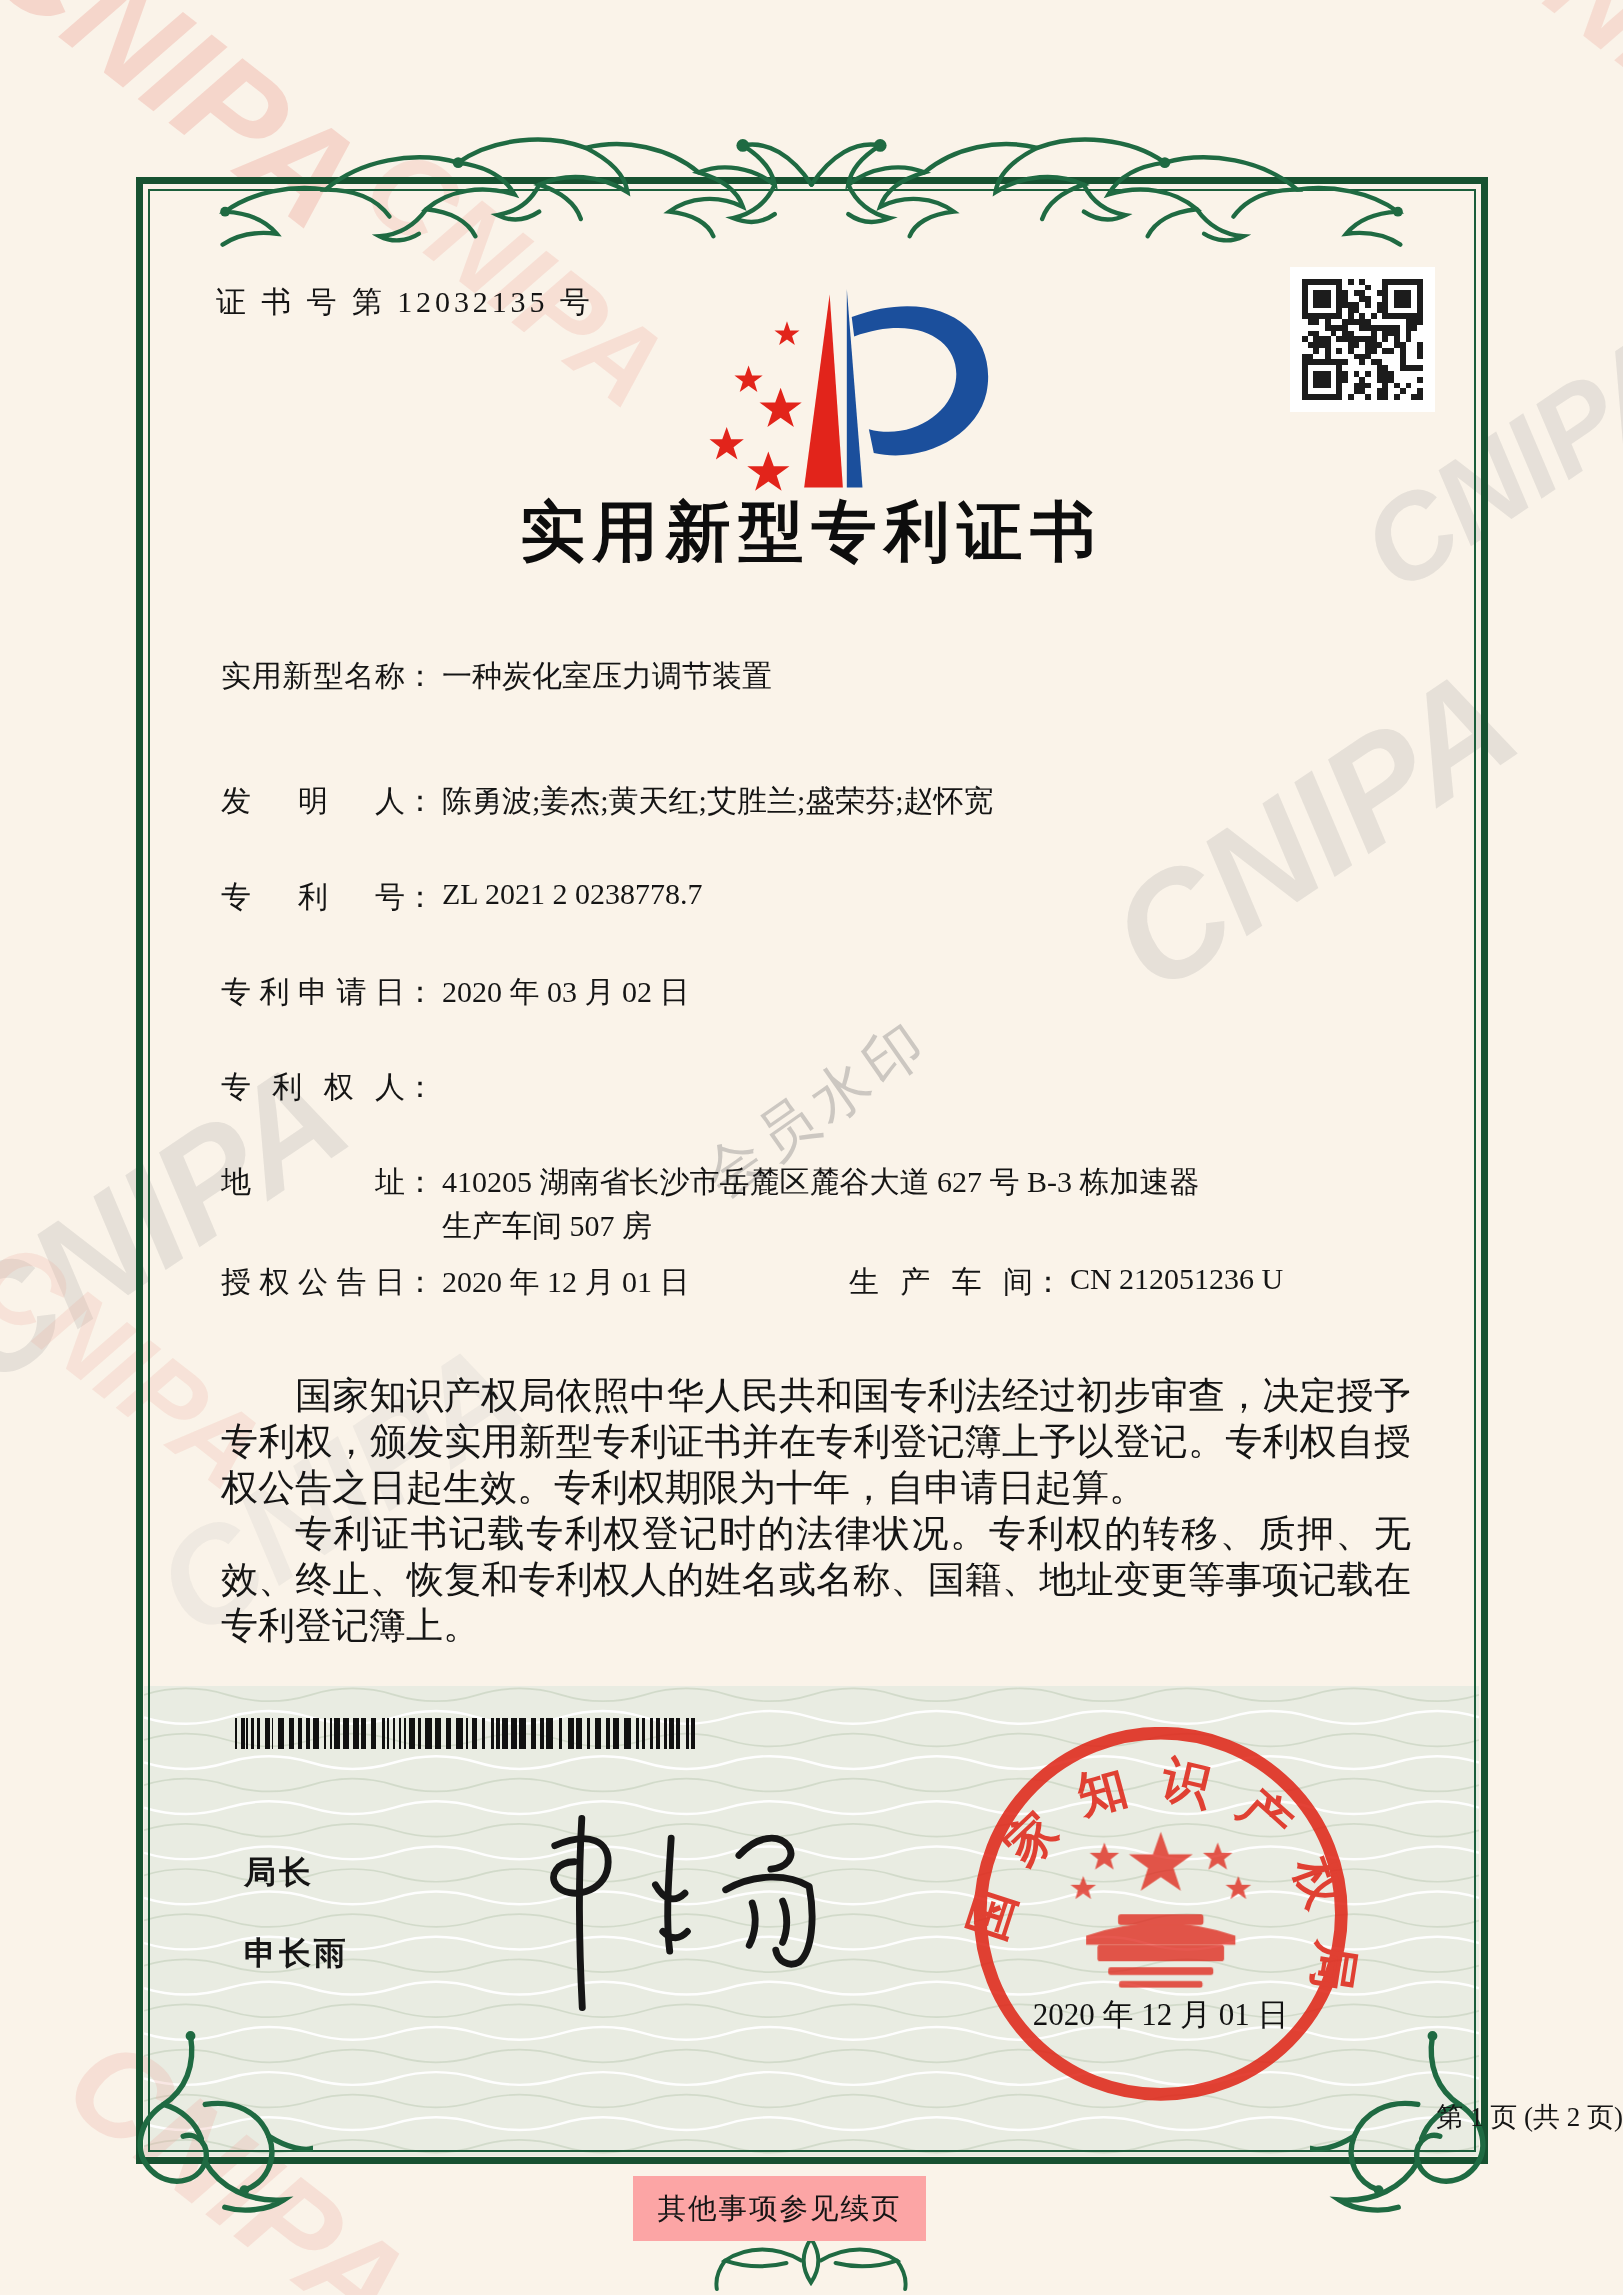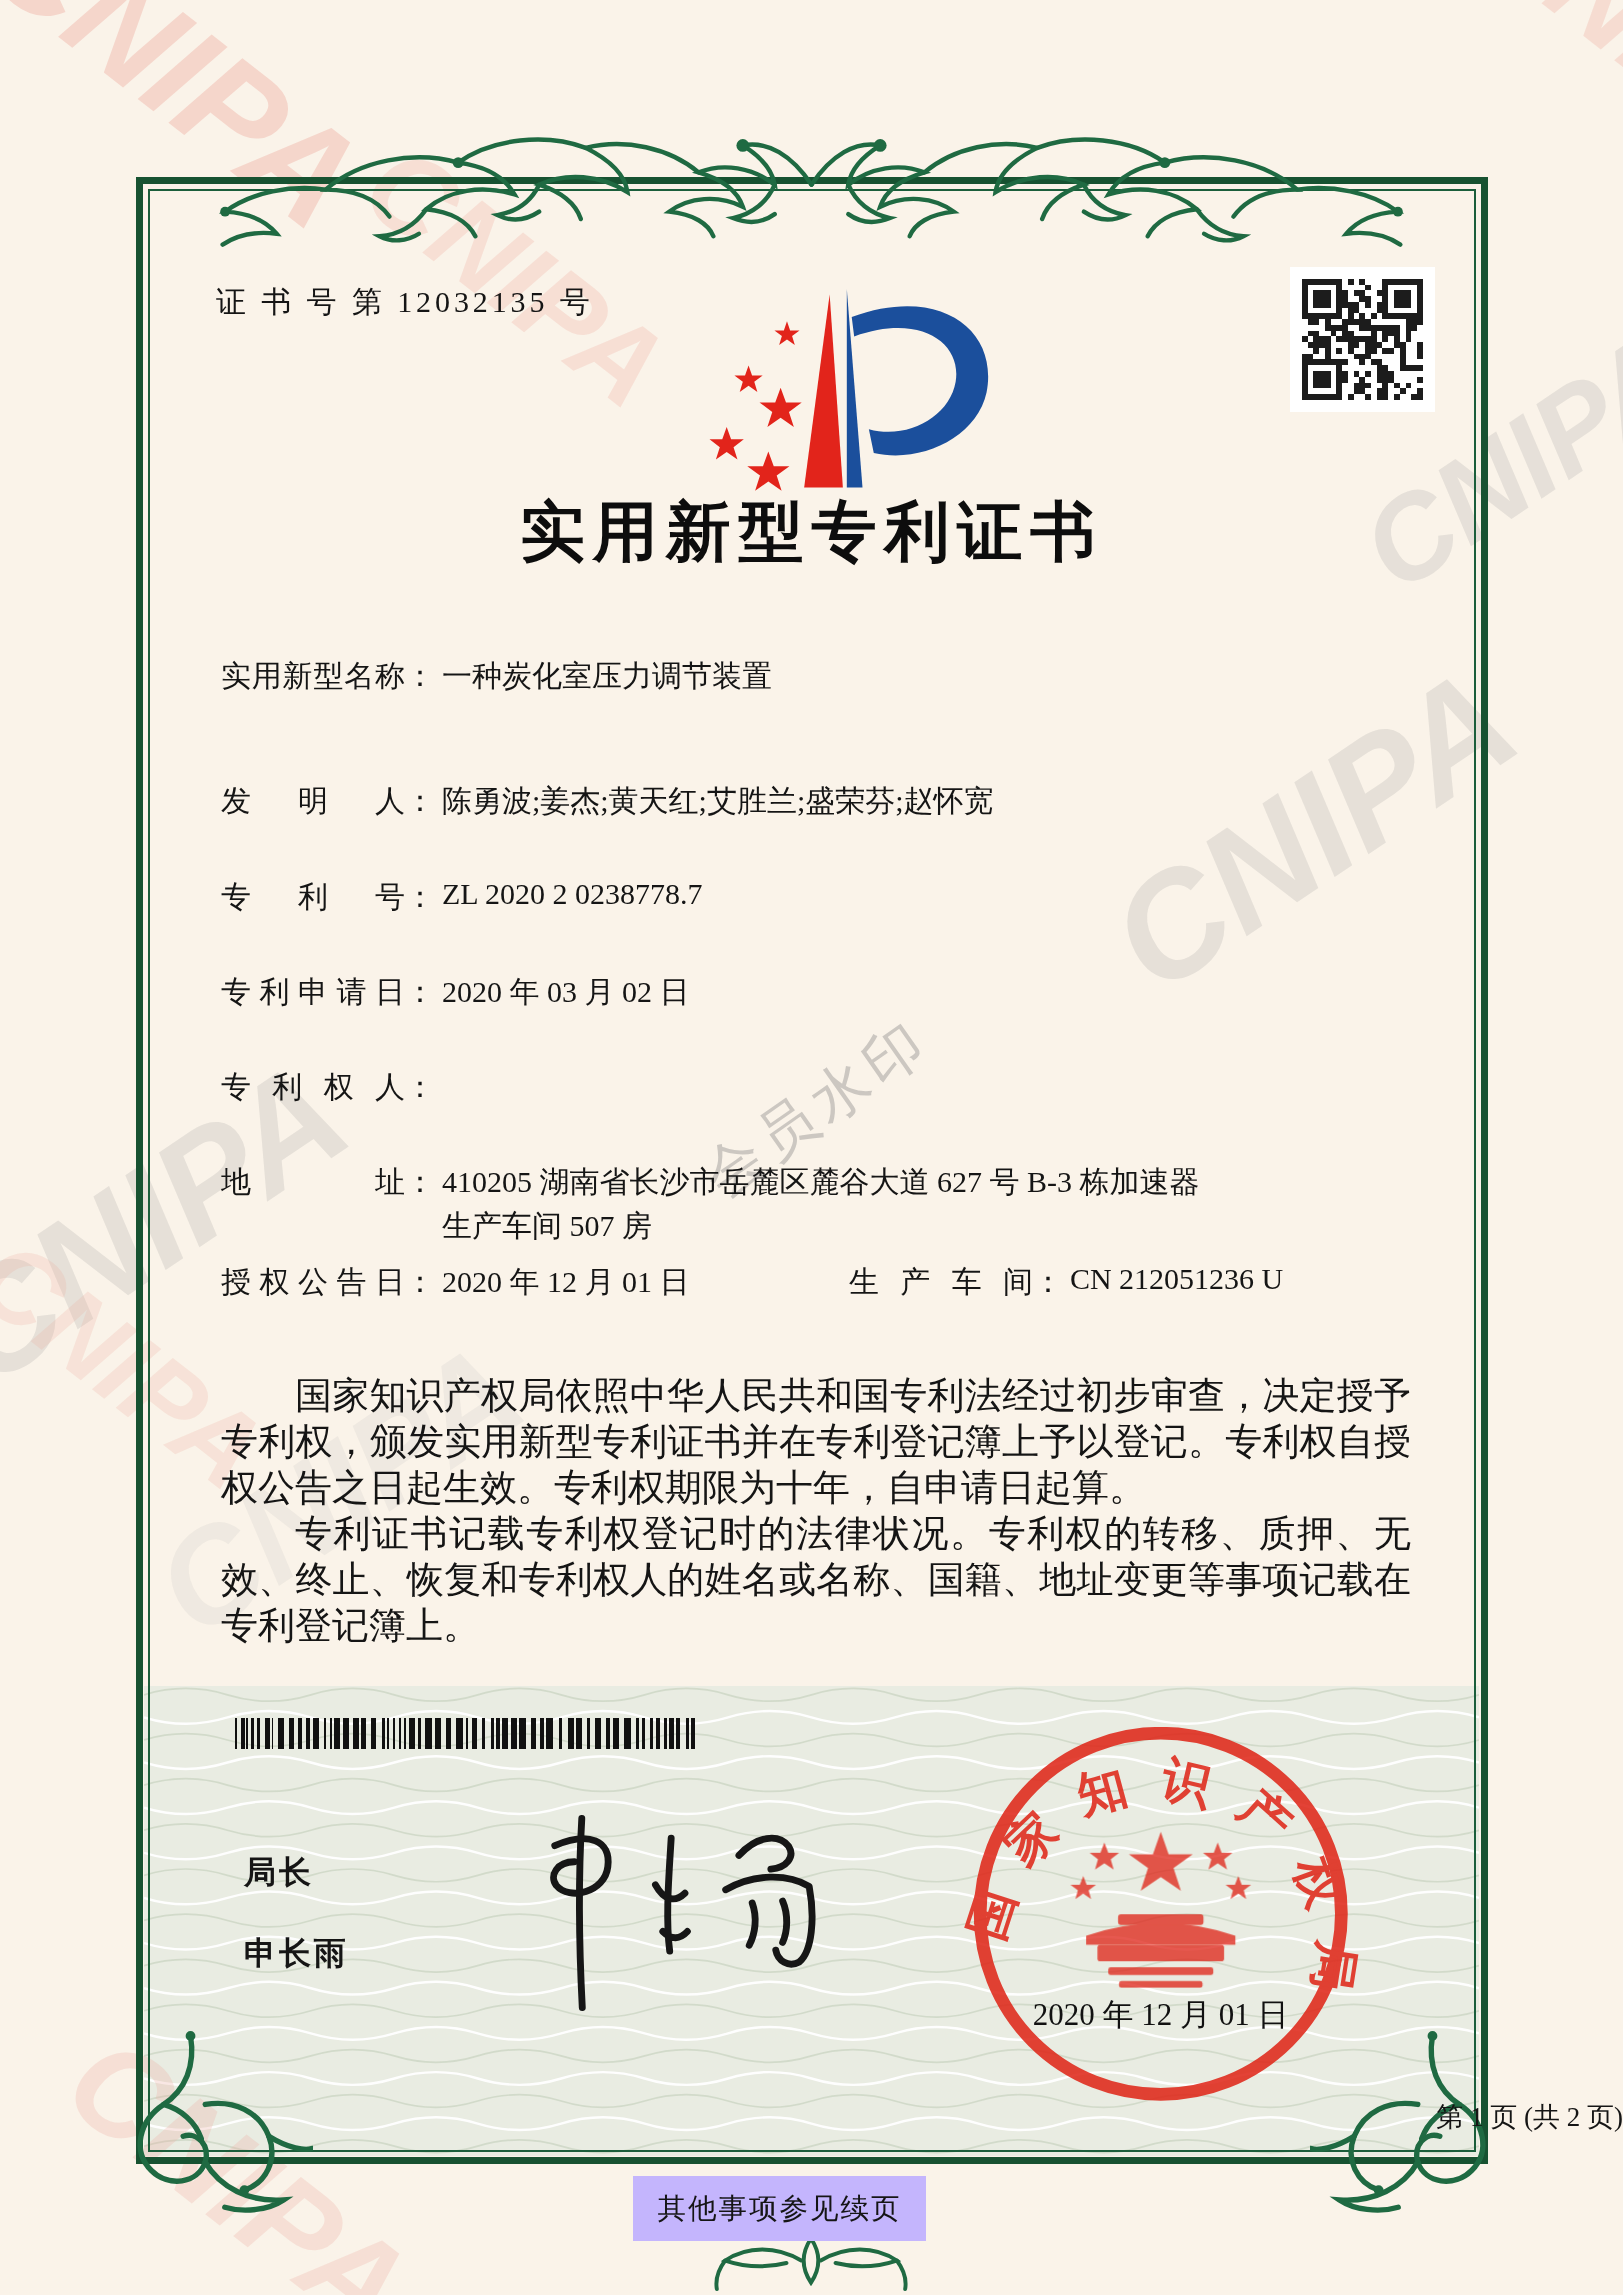--- a/index.html
+++ b/index.html
@@ -64,21 +64,21 @@
   .barcode{left:235px;top:1718px;width:465px;height:31px;z-index:4;display:flex;align-items:stretch;}
   .barcode i{display:block;height:100%;}
   .barcode i.k{background:#111;}
   .signer-title{left:244px;top:1851px;font-size:32px;font-weight:600;z-index:4;letter-spacing:2.9px;}
   .signer-name{left:244px;top:1932px;font-size:32px;font-weight:600;z-index:4;letter-spacing:2.9px;}
   .signature{left:432px;top:1789px;width:442px;height:231px;z-index:5;}
   .seal{left:961px;top:1714px;width:400px;height:400px;z-index:5;opacity:.94;}
   .seal-date{left:984px;top:1994px;width:353px;text-align:center;font-size:31px;z-index:6;color:#111;white-space:pre;}
   .page-no{left:0;top:2099px;width:100%;text-align:right;font-size:27px;z-index:4;}
   .footer-box{
-    left:633px;top:2176px;width:293px;height:65px;background:#c4b5fd;z-index:4;
+    left:633px;top:2176px;width:293px;height:65px;background:#fca5a5;z-index:4;
     display:flex;align-items:center;justify-content:center;font-size:28.5px;letter-spacing:2px;
   }
 
   
   .orn{z-index:3;pointer-events:none;}
   .orn-top{left:203px;top:111px;width:1217px;height:140px;}
   .orn-bl{left:117px;top:2031px;width:196px;height:187px;}
   .orn-br{left:1310px;top:2031px;width:196px;height:187px;transform:scaleX(-1);}
   .orn-bottom{left:708px;top:2231px;width:206px;height:64px;}
 </style>
@@ -651,21 +651,21 @@
   <span class="val">一种炭化室压力调节装置</span>
 </div>
 <div class="abs row" style="top:781px">
   <span class="lbl">发明人</span>
     <span class="colon">：</span>
   <span class="val">陈勇波;姜杰;黄天红;艾胜兰;盛荣芬;赵怀宽</span>
 </div>
 <div class="abs row" style="top:877px">
   <span class="lbl">专利号</span>
     <span class="colon">：</span>
-  <span class="val">ZL 2020 2 0238778.7</span>
+  <span class="val">ZL 2021 2 0238778.7</span>
 </div>
 <div class="abs row" style="top:972px">
   <span class="lbl">专利申请日</span>
     <span class="colon">：</span>
   <span class="val">2020 年 03 月 02 日</span>
 </div>
 <div class="abs row" style="top:1067px">
   <span class="lbl">专利权人</span>
     <span class="colon">：</span>
 </div>

